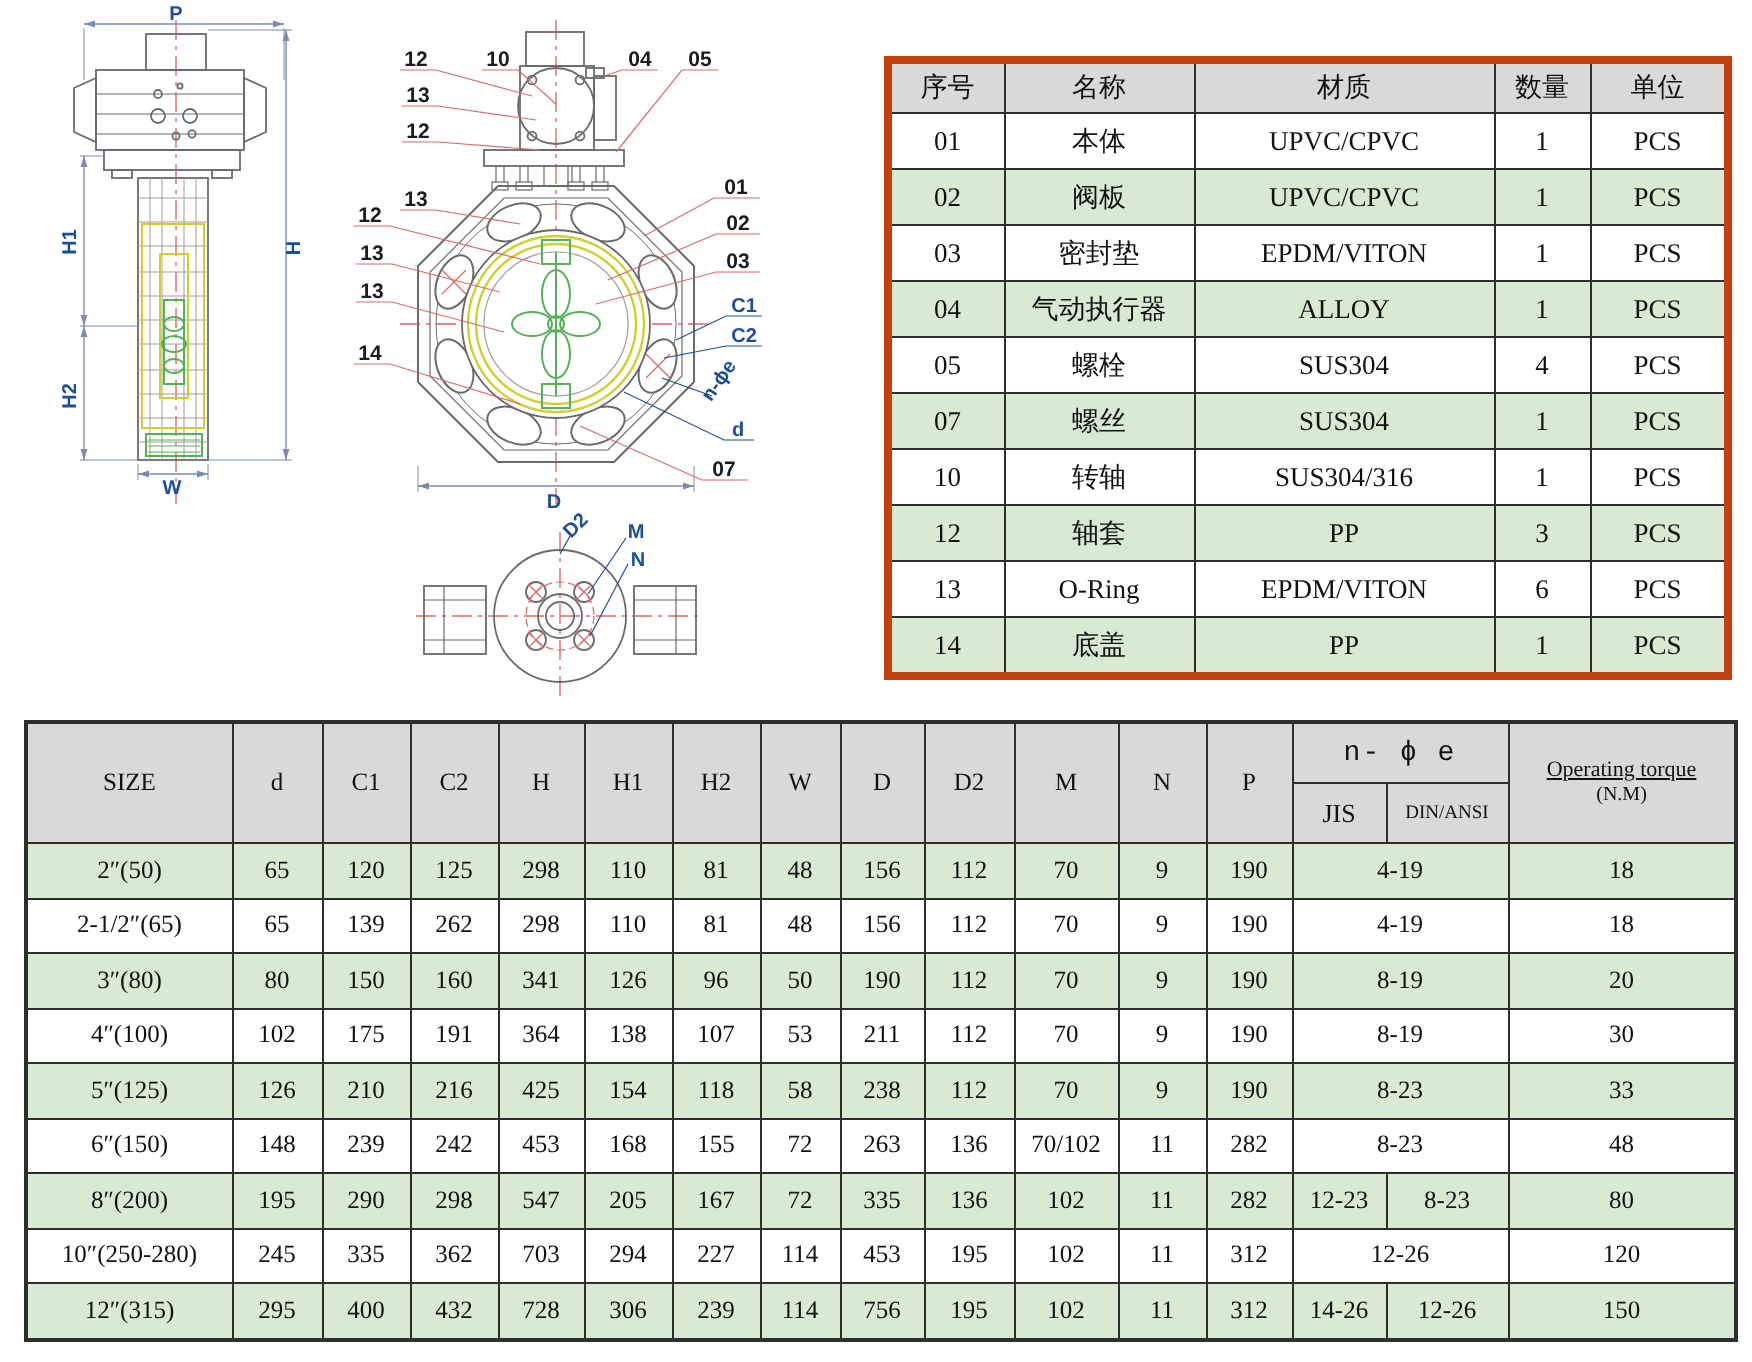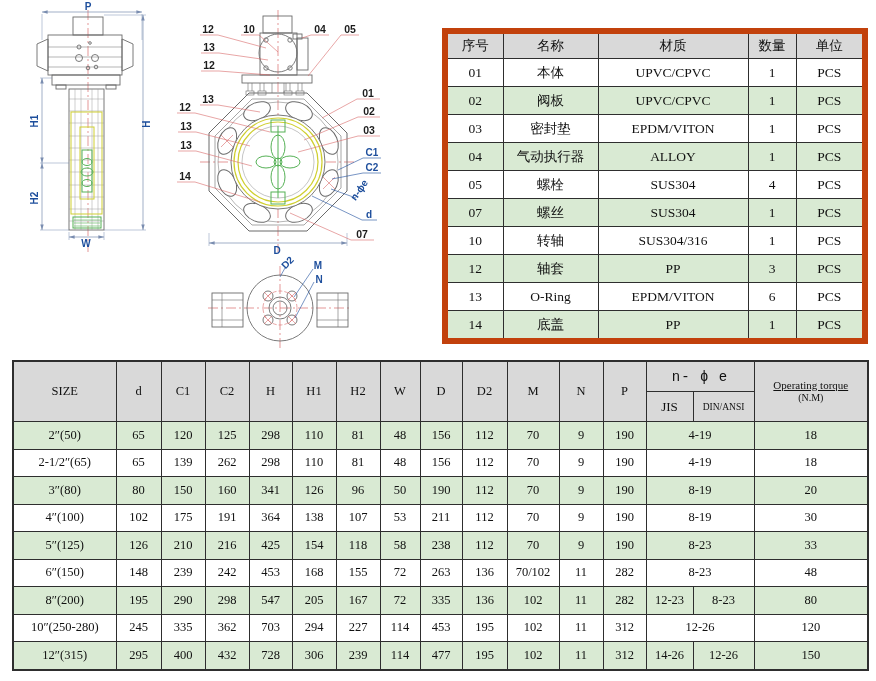--- a/index.html
+++ b/index.html
@@ -6,21 +6,21 @@
   body{
     width:876px;height:681px;background:#ffffff;position:relative;
     font-family:"Liberation Serif", serif;color:#111;
   }
   .page{position:absolute;inset:0;}
   #drawing-svg{position:absolute;left:0;top:0;}
 
   table{border-collapse:collapse;table-layout:fixed;}
 
   .parts-wrap{position:absolute;left:442px;top:28px;}
-  #parts-table{width:420px;border:6px solid #c2410c;}
+  #parts-table{width:420px;border:4px solid #c2410c;}
   #parts-table th,#parts-table td{
     border:1px solid #2e2e2e;text-align:center;vertical-align:middle;
     padding:0;font-size:13.5px;font-weight:normal;overflow:hidden;white-space:nowrap;
   }
   #parts-table th{height:24px;background:#d9d9d9;}
   #parts-table td{height:27px;}
   #parts-table tbody tr:nth-child(even){background:#d9ead3;}
 
   .size-wrap{position:absolute;left:12px;top:360px;}
   #size-table{width:855px;border:2px solid #2e2e2e;}
@@ -529,21 +529,21 @@
           </tr>
           <tr>
             <td>12″(315)</td>
             <td>295</td>
             <td>400</td>
             <td>432</td>
             <td>728</td>
             <td>306</td>
             <td>239</td>
             <td>114</td>
-            <td>477</td>
+            <td>756</td>
             <td>195</td>
             <td>102</td>
             <td>11</td>
             <td>312</td>
             <td>14-26</td>
             <td>12-26</td>
             <td>150</td>
           </tr>
         </tbody>
     </table>

